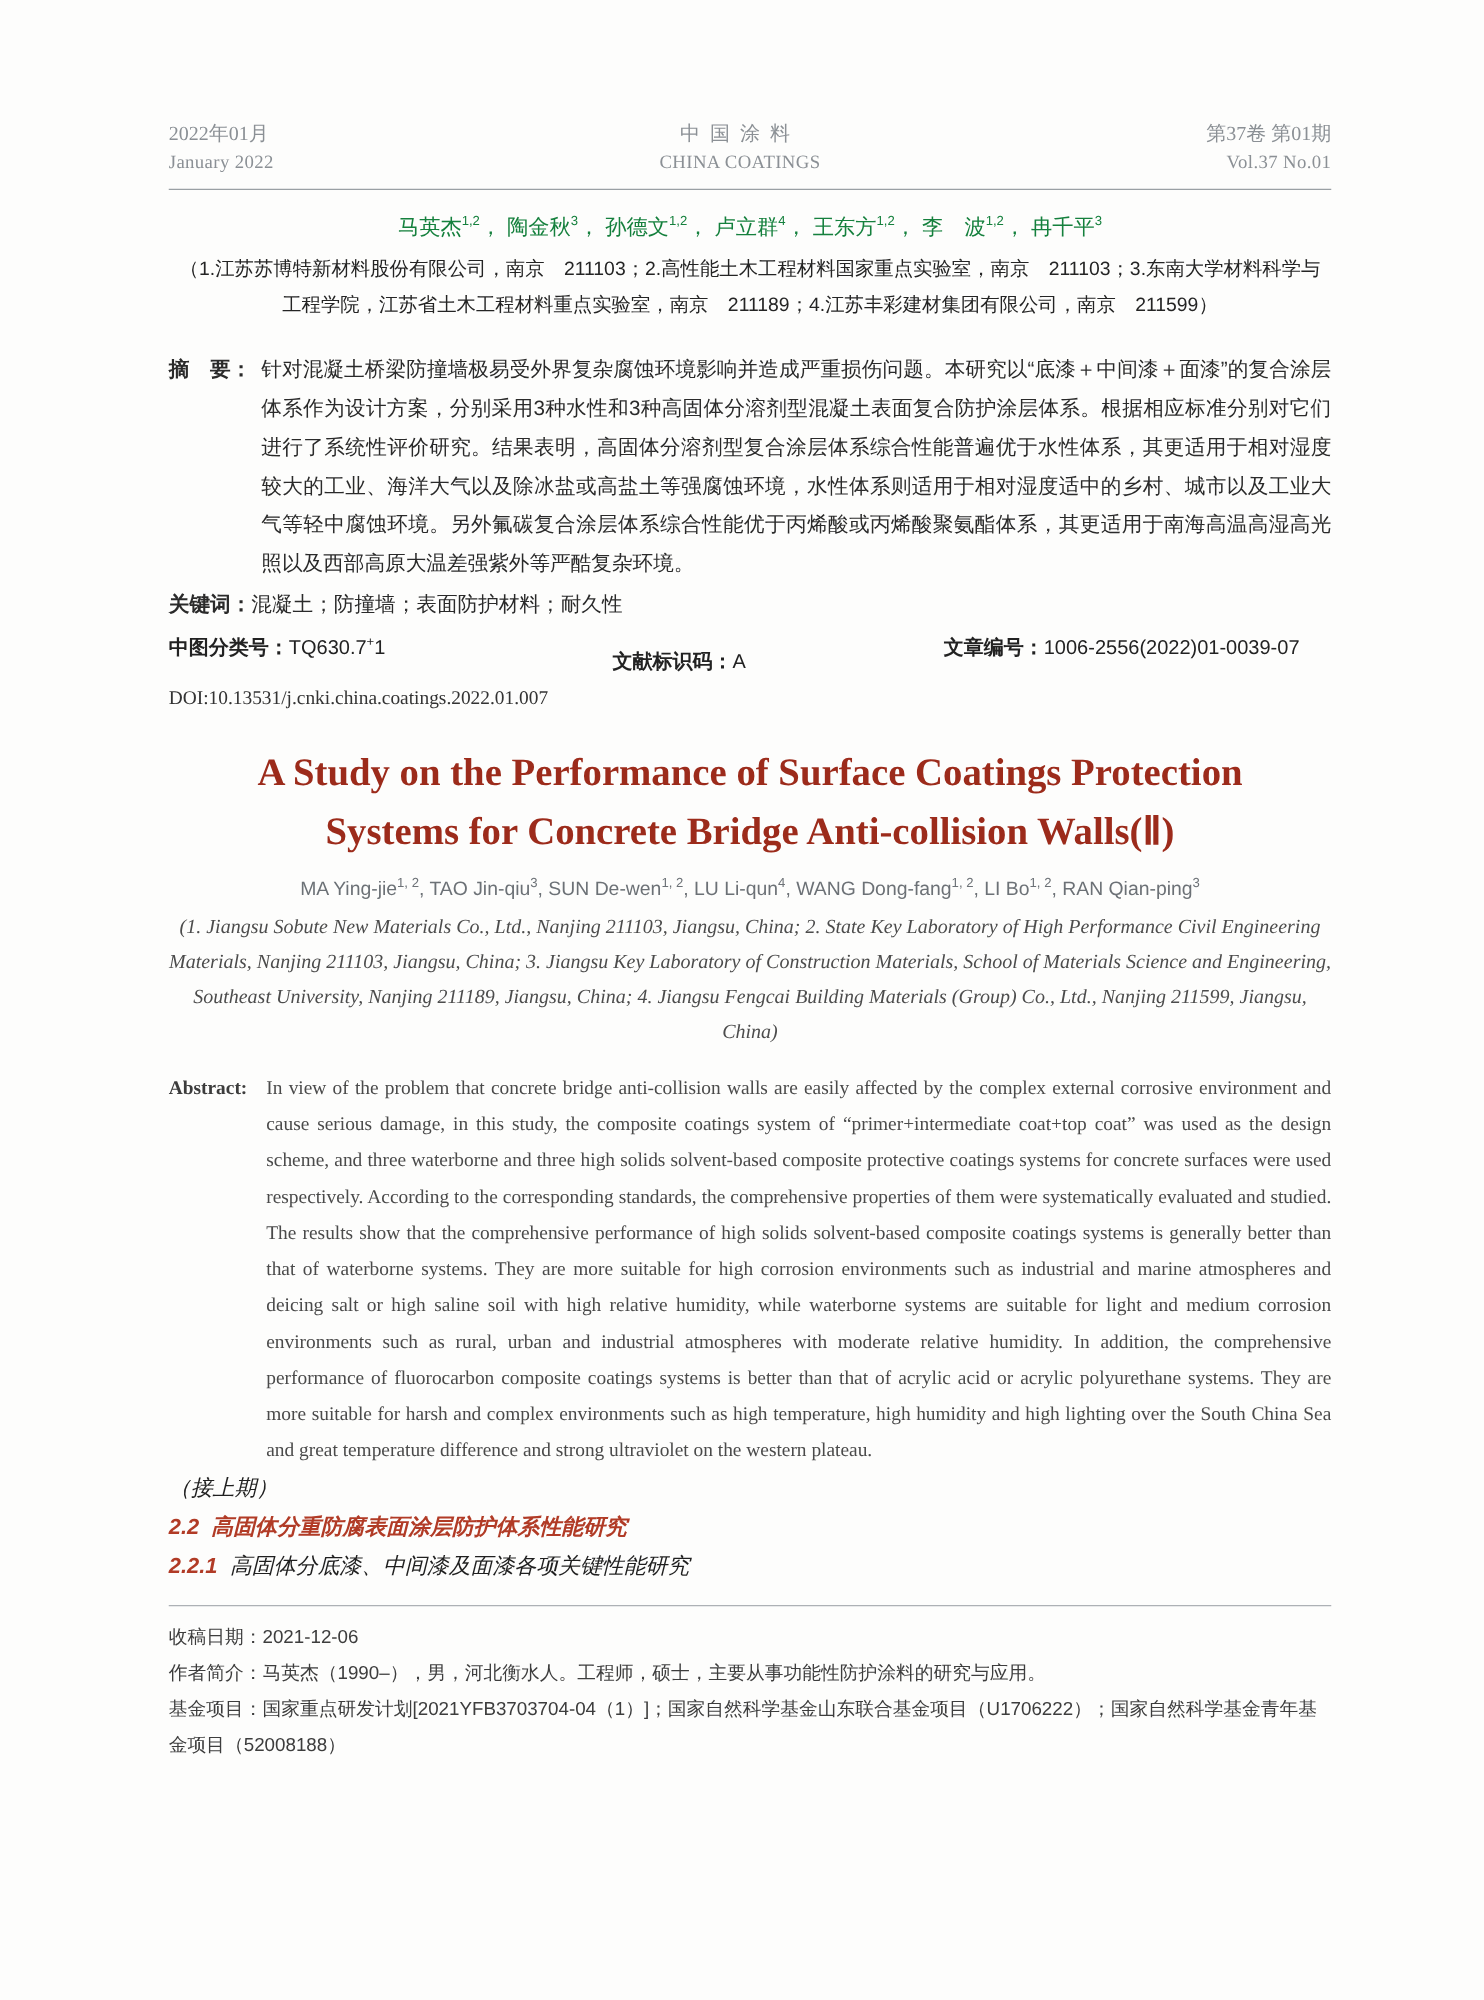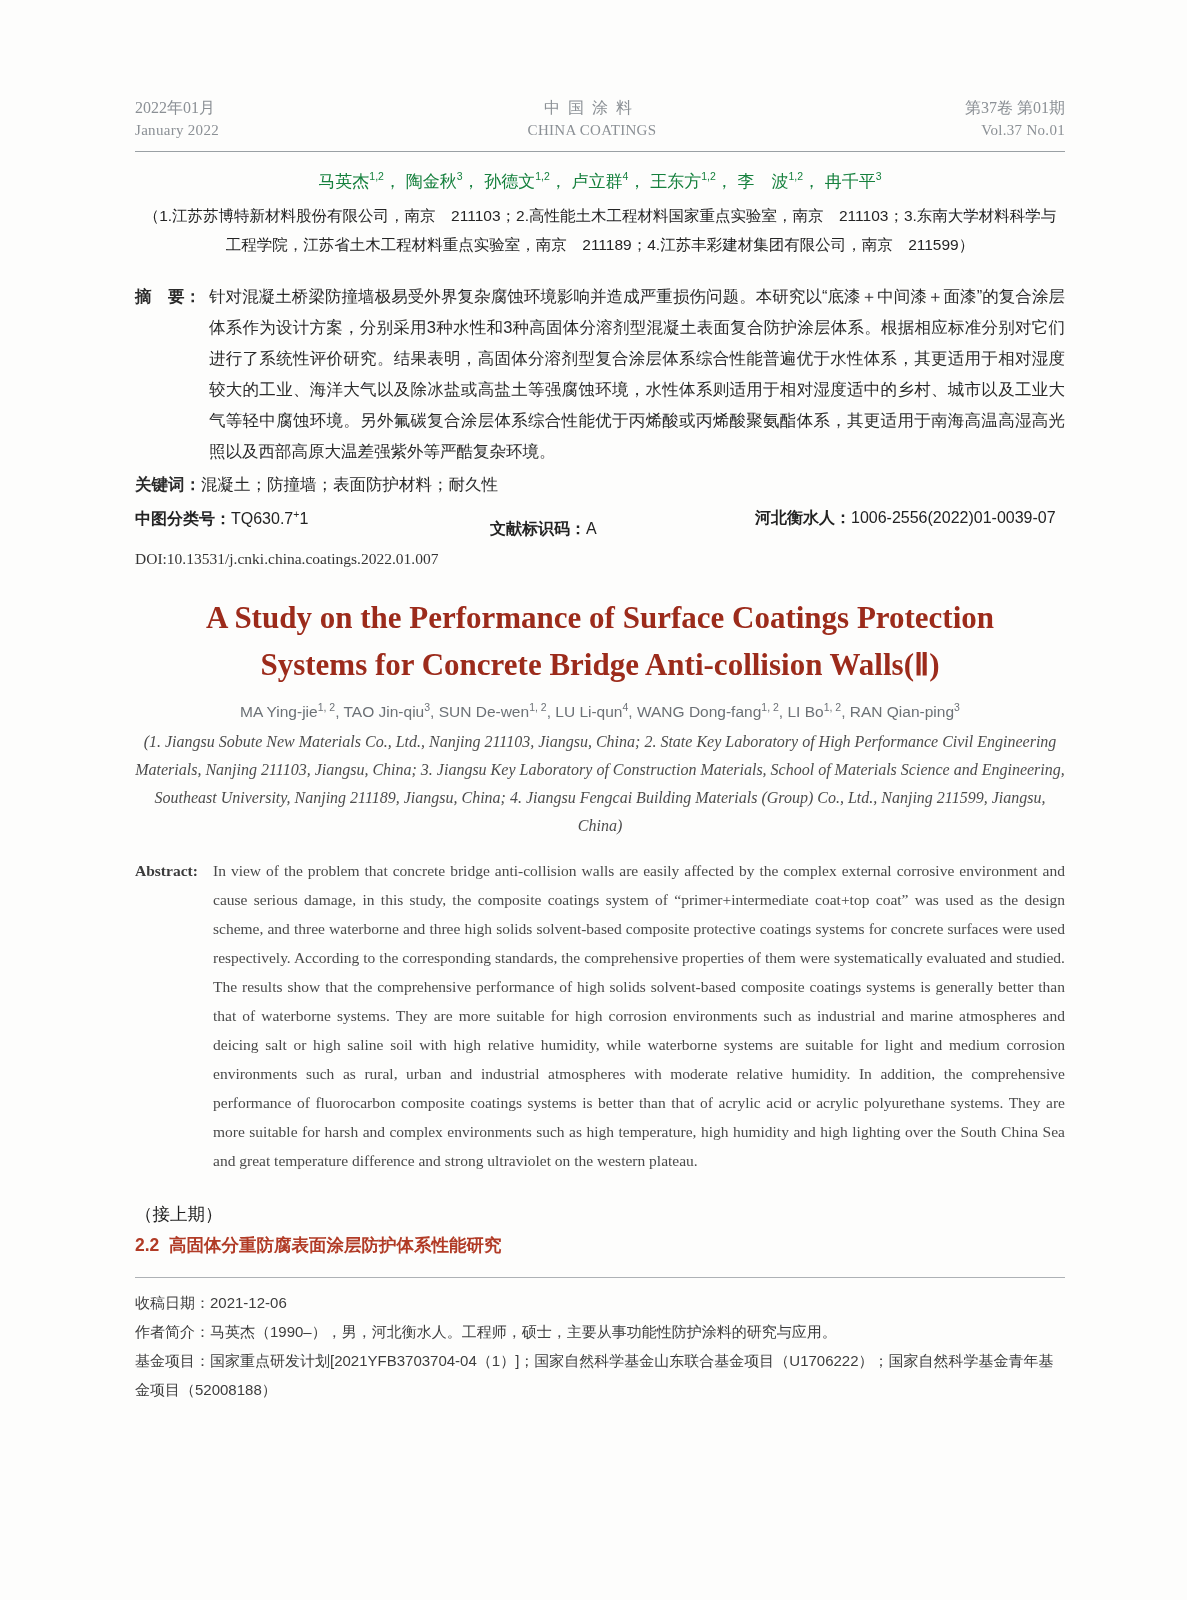--- a/index.html
+++ b/index.html
@@ -49,21 +49,21 @@
     font-family:"Liberation Serif",serif;font-size:31px;font-weight:bold;line-height:47px;}
   .authors-en{margin-top:13px;text-align:center;font-size:15.5px;color:#6c7176;}
   .affil-en{margin-top:7px;text-align:center;font-family:"Liberation Serif",serif;
     font-style:italic;font-size:16px;line-height:28px;color:#4c4c4c;}
   .en-abstract{margin-top:16px;padding-left:78px;font-family:"Liberation Serif",serif;
     font-size:15.5px;line-height:29px;color:#4a4a4a;}
   .en-abstract .hang-label{font-family:"Liberation Serif",serif;color:#3c3c3c;}
   .kw-en{margin-top:4px;font-family:"Liberation Serif",serif;font-size:15.5px;line-height:29px;color:#4a4a4a;}
   .kw-en b{color:#3c3c3c;}
   
-  .columns{margin-top:24px;display:flex;gap:24px;}
+  .columns{display:flex;gap:24px;font-style:italic;}
   .col{width:453px;font-family:"Liberation Serif",serif;font-size:17.5px;line-height:31px;
     color:#1f1f1f;text-align:justify;}
   .col-right{margin-top:31px;}
   .continued{font-family:"Liberation Serif",serif;}
   .sec-heading{font-family:"Liberation Sans",sans-serif;font-weight:bold;color:var(--heading_red);
     font-size:17.5px;}
   .subsec-heading .num{font-family:"Liberation Sans",sans-serif;font-weight:bold;color:var(--heading_red);
     font-size:17.5px;margin-right:10px;}
   .para-indent{text-indent:2em;}
   
@@ -116,21 +116,21 @@
     <span>针对混凝土桥梁防撞墙极易受外界复杂腐蚀环境影响并造成严重损伤问题。本研究以“底漆＋中间漆＋面漆”的复合涂层体系作为设计方案，分别采用3种水性和3种高固体分溶剂型混凝土表面复合防护涂层体系。根据相应标准分别对它们进行了系统性评价研究。结果表明，高固体分溶剂型复合涂层体系综合性能普遍优于水性体系，其更适用于相对湿度较大的工业、海洋大气以及除冰盐或高盐土等强腐蚀环境，水性体系则适用于相对湿度适中的乡村、城市以及工业大气等轻中腐蚀环境。另外氟碳复合涂层体系综合性能优于丙烯酸或丙烯酸聚氨酯体系，其更适用于南海高温高湿高光照以及西部高原大温差强紫外等严酷复杂环境。</span>
   </div>
 
   <div class="kw-zh">
     <b>关键词：</b><span>混凝土；防撞墙；表面防护材料；耐久性</span>
   </div>
 
   <div class="meta-row">
     <span class="meta-item1"><b>中图分类号：</b><span>TQ630.7</span><sup>+</sup><span>1</span></span>
     <span class="meta-item2"><b>文献标识码：</b><span>A</span></span>
-    <span class="meta-item3"><b>河北衡水人：</b><span>1006-2556(2022)01-0039-07</span></span>
+    <span class="meta-item3"><b>文章编号：</b><span>1006-2556(2022)01-0039-07</span></span>
   </div>
 
   <div class="doi-line">DOI:10.13531/j.cnki.china.coatings.2022.01.007</div>
 
   <h2 class="title-en">
     <span>A Study on the Performance of Surface Coatings Protection</span><br>
     <span>Systems for Concrete Bridge Anti-collision Walls(Ⅱ)</span>
   </h2>
 
   <div class="authors-en">
@@ -159,20 +159,23 @@
   </div>
 
 
   <div class="columns">
     <div class="col col-left">
       <div class="continued">（接上期）</div>
       <div class="sec-heading">
         <span class="num">2.2</span>&nbsp;
         <span>高固体分重防腐表面涂层防护体系性能研究</span>
       </div>
+      <div class="subsec-heading">
+        <span class="num">2.2.1</span><span>高固体分底漆、中间漆及面漆各项关键性能研究</span>
+      </div>
     </div>
   </div>
 
   <div class="footnotes">
 
       <div class="fn-item"><span>收稿日期：</span><span>2021-12-06</span></div>
 
       <div class="fn-item"><span>作者简介：</span><span>马英杰（1990–），男，河北衡水人。工程师，硕士，主要从事功能性防护涂料的研究与应用。</span></div>
 
       <div class="fn-item"><span>基金项目：</span><span>国家重点研发计划[2021YFB3703704-04（1）]；国家自然科学基金山东联合基金项目（U1706222）；国家自然科学基金青年基金项目（52008188）</span></div>

